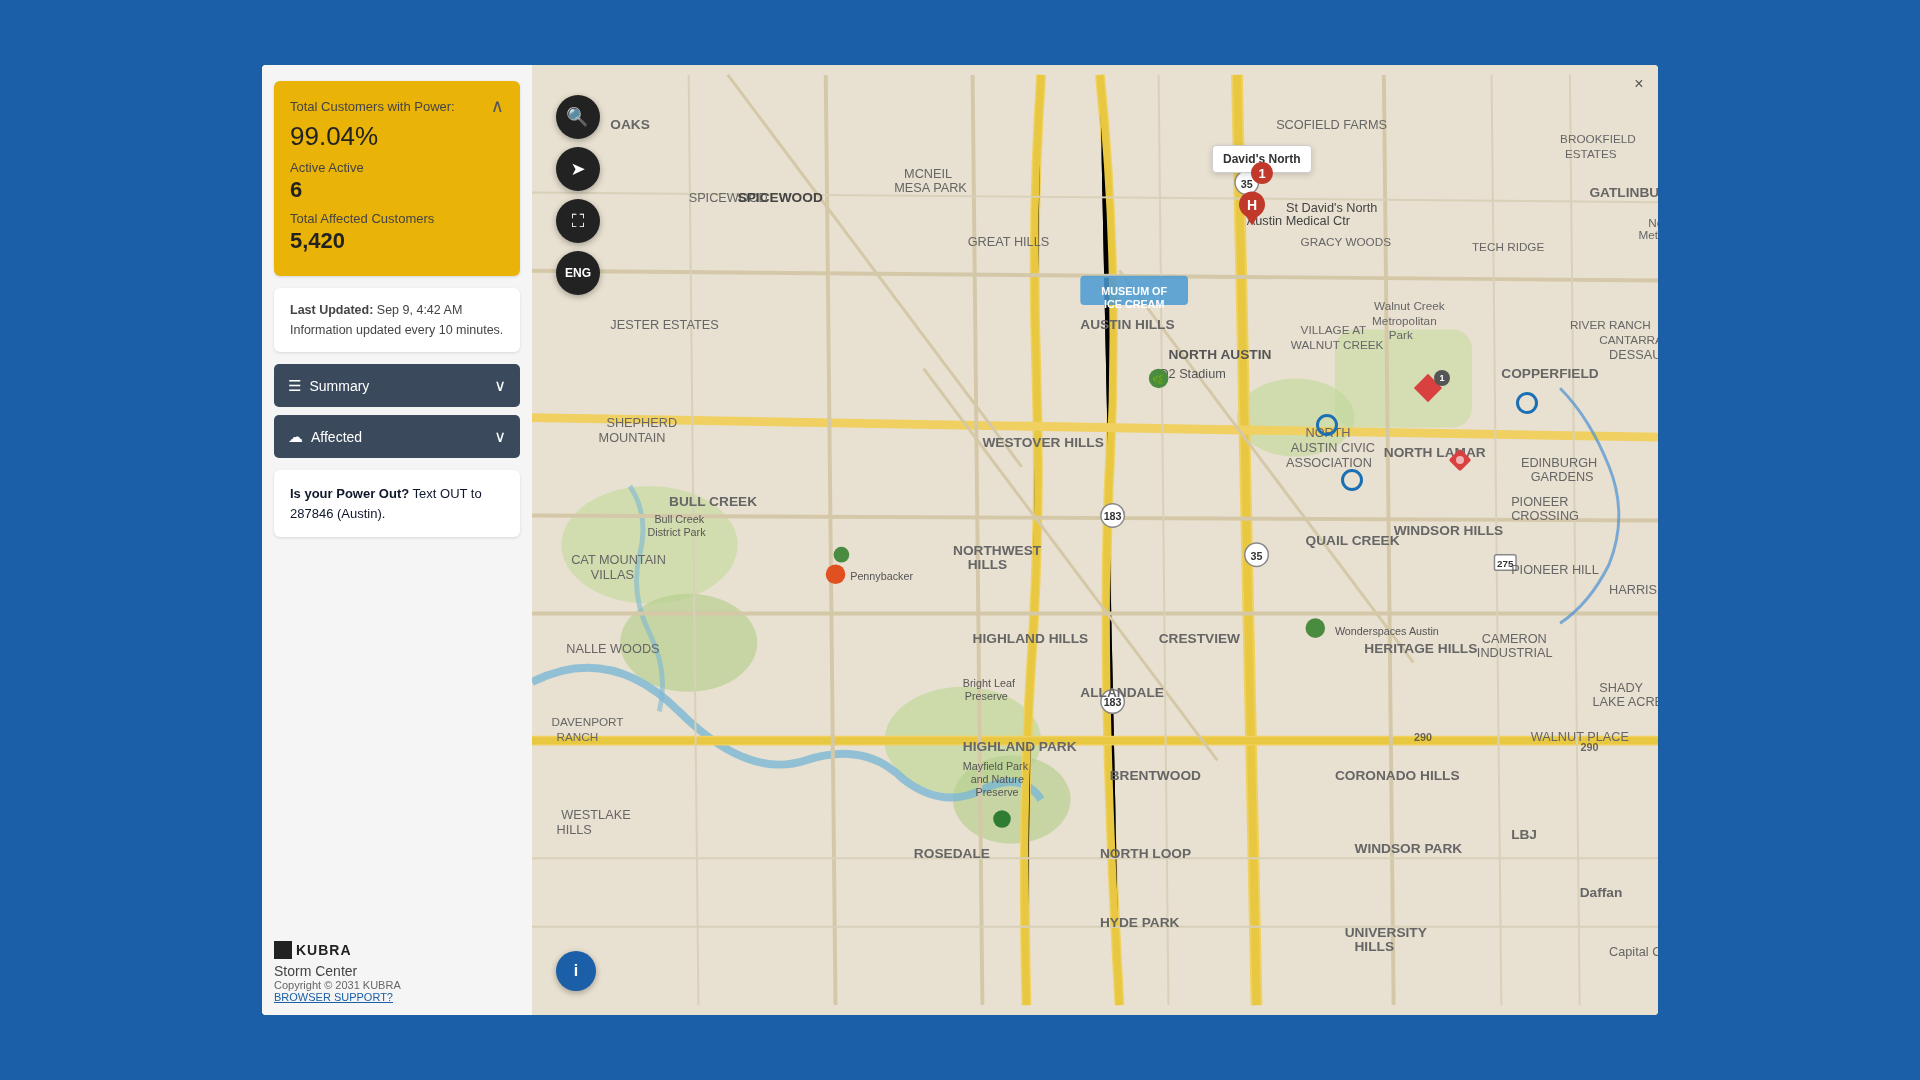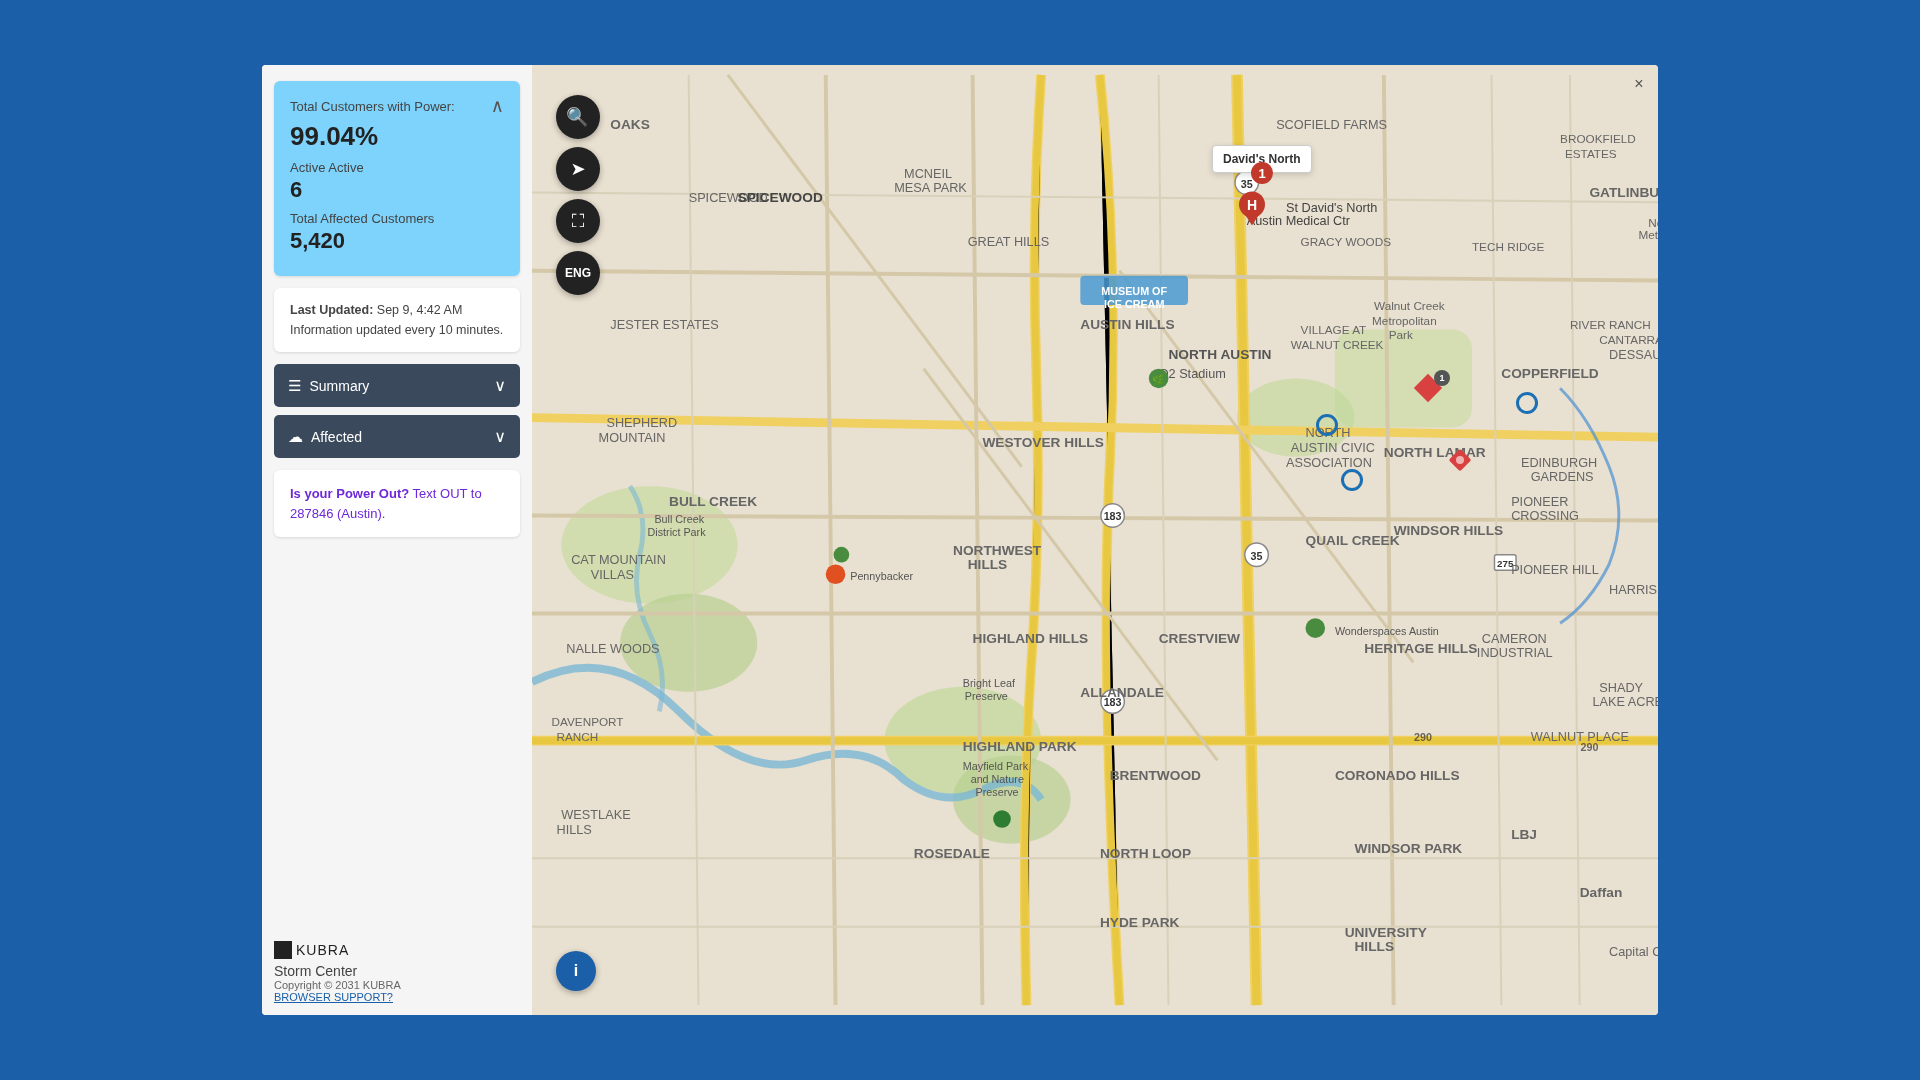--- a/index.html
+++ b/index.html
@@ -56,40 +56,40 @@
       background: #f5f5f5;
       display: flex;
       flex-direction: column;
       padding: 16px 12px 12px;
       overflow-y: auto;
       position: relative;
       z-index: 2;
     }
 
     .power-card {
-      background: #7dd3fc;
+      background: #eab308;
       border-radius: 6px;
       padding: 14px 16px;
       margin-bottom: 12px;
       box-shadow: 0 1px 3px rgba(0,0,0,0.12);
     }
     .power-card .card-header {
       display: flex;
       justify-content: space-between;
       align-items: center;
       margin-bottom: 4px;
     }
     .power-card .label {
       font-size: 13px;
       color: #444;
       font-weight: normal;
     }
     .power-card .big-value {
       font-size: 26px;
-      font-weight: bold;
+      font-weight: normal;
       color: #222;
       margin-bottom: 8px;
     }
     .power-card .sub-label {
       font-size: 13px;
       color: #444;
       margin-bottom: 2px;
     }
     .power-card .sub-value {
       font-size: 22px;
@@ -171,21 +171,21 @@
       font-size: 16px;
     }
 
     .power-out-card {
       background: #fff;
       border-radius: 6px;
       padding: 14px 16px;
       margin-top: 4px;
       box-shadow: 0 1px 3px rgba(0,0,0,0.12);
       font-size: 13px;
-      color: #6d28d9;
+      color: #0f172a;
       line-height: 1.5;
     }
     .power-out-card strong {
       font-weight: bold;
     }
 
     .sidebar-footer {
       margin-top: auto;
       padding-top: 12px;
     }
@@ -196,21 +196,21 @@
       margin-bottom: 4px;
     }
     .kubra-square {
       width: 18px;
       height: 18px;
       background: #222;
       display: inline-block;
     }
     .kubra-text {
       font-size: 14px;
-      font-weight: normal;
+      font-weight: bold;
       color: #222;
       letter-spacing: 1px;
     }
     .footer-storm {
       font-size: 14px;
       color: #444;
     }
     .footer-copy {
       font-size: 11px;
       color: #666;

